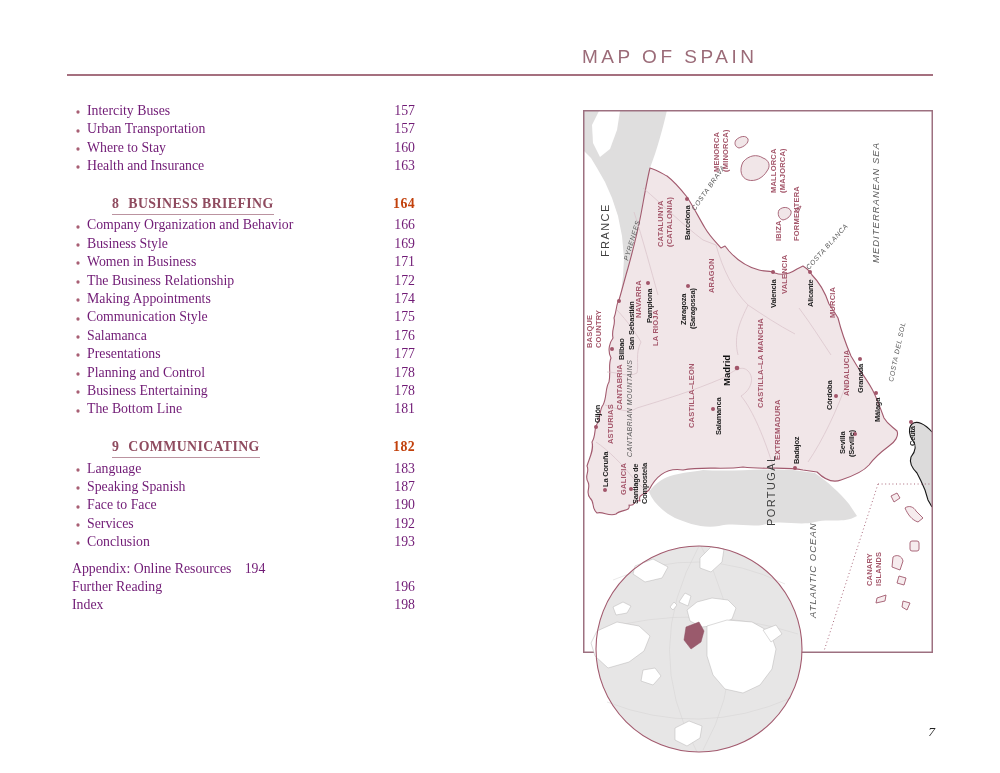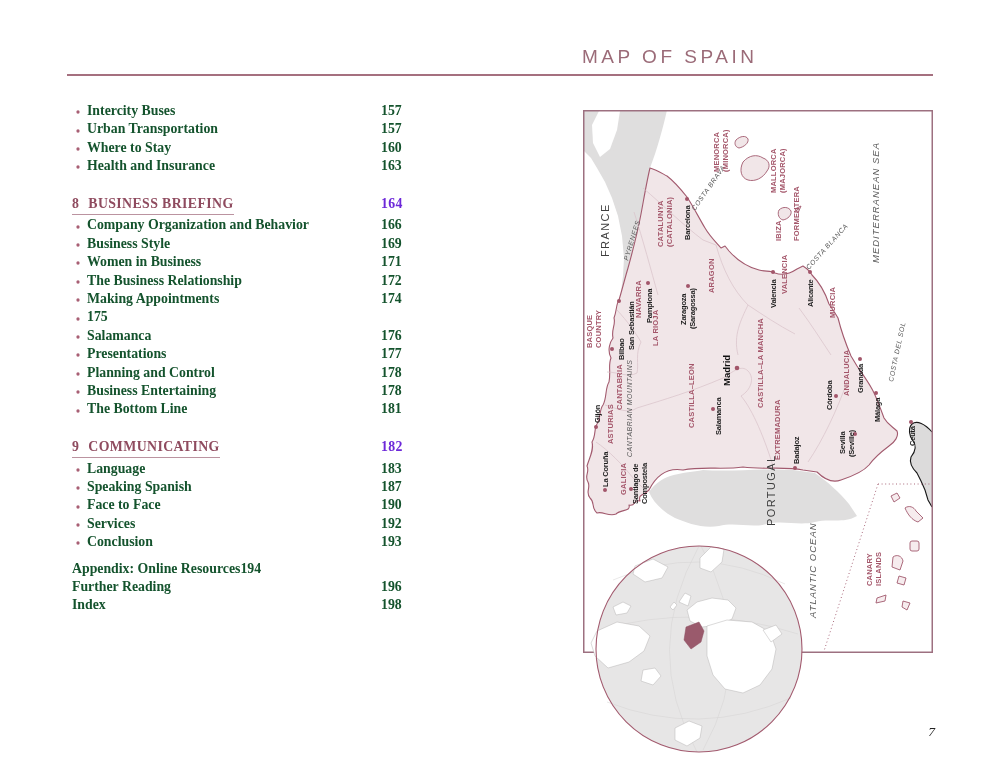--- a/index.html
+++ b/index.html
@@ -4,31 +4,31 @@
 <style>
   html,body{margin:0;padding:0;background:#fff;}
   .page{position:relative;width:1000px;height:773px;background:#ffffff;overflow:hidden;
         font-family:"Liberation Serif",serif;}
   
   .doc-title{position:absolute;left:582px;top:46px;font-family:"Liberation Sans",sans-serif;
       font-size:19px;letter-spacing:3.5px;color:#9b6b78;font-weight:400;}
   .head-rule{position:absolute;left:67px;top:74px;width:866px;height:1.5px;background:#a5707f;}
   
   .toc{position:absolute;left:72px;top:103px;width:343px;}
-  .toc-row{display:flex;align-items:baseline;height:18.4px;font-size:13.8px;color:#14532d;font-weight:bold;}
+  .toc-row{display:flex;align-items:baseline;height:18.4px;font-size:13.8px;color:#701a75;}
   .toc-row .dot{width:6px;height:6px;flex:0 0 6px;border-radius:50%;background:#a85f74;
       align-self:center;margin:0 6px 0 3px;transform:scale(.55);}
   .toc-row.item .toc-label{flex:1;}
   .toc-row.plain .toc-label{flex:1;}
-  .toc-row .toc-page{width:34px;text-align:left;}
-  .toc-row.heading{color:#8f4b5f;font-weight:bold;letter-spacing:.4px;margin-top:19.5px;margin-bottom:3px;}
+  .toc-row .toc-page{width:34px;text-align:right;}
+  .toc-row.heading{color:#8f4b5f;font-weight:bold;letter-spacing:.4px;margin-top:19.5px;margin-bottom:3px;margin-left:40px;}
   .toc-row.heading .head-inner{flex:1;}
   .toc-row.heading .head-u{display:inline-block;border-bottom:1px solid #bb93a0;padding-bottom:2px;}
   .toc-row.heading .num{margin-right:9px;}
-  .toc-row.heading .toc-page{color:#6d28d9;}
+  .toc-row.heading .toc-page{color:#c2410c;}
   .toc-row.plain-first{margin-top:8px;}
   
   .map-wrap{position:absolute;left:583px;top:110px;width:350px;height:660px;}
   svg{overflow:visible;}
   text{font-family:"Liberation Sans",sans-serif;}
   .city{font-size:7.5px;font-weight:bold;fill:#1b1b1b;letter-spacing:-.2px;}
   .city-lg{font-size:9.5px;font-weight:bold;fill:#111;}
   .region{font-size:7.5px;font-weight:bold;fill:#a4566a;letter-spacing:.2px;}
   .country{font-size:11px;fill:#3e3e3e;letter-spacing:1.4px;}
   .sea{font-size:9.5px;font-style:italic;fill:#5a5a5a;letter-spacing:1px;}
@@ -89,20 +89,21 @@
         <span class="toc-label">The Business Relationship</span>
         <span class="toc-page">172</span>
       </div>
       <div class="toc-row item">
         <span class="dot"></span>
         <span class="toc-label">Making Appointments</span>
         <span class="toc-page">174</span>
       </div>
       <div class="toc-row item">
         <span class="dot"></span>
+        <span class="toc-label">Communication Style</span>
         <span class="toc-page">175</span>
       </div>
       <div class="toc-row item">
         <span class="dot"></span>
         <span class="toc-label">Salamanca</span>
         <span class="toc-page">176</span>
       </div>
       <div class="toc-row item">
         <span class="dot"></span>
         <span class="toc-label">Presentations</span>

